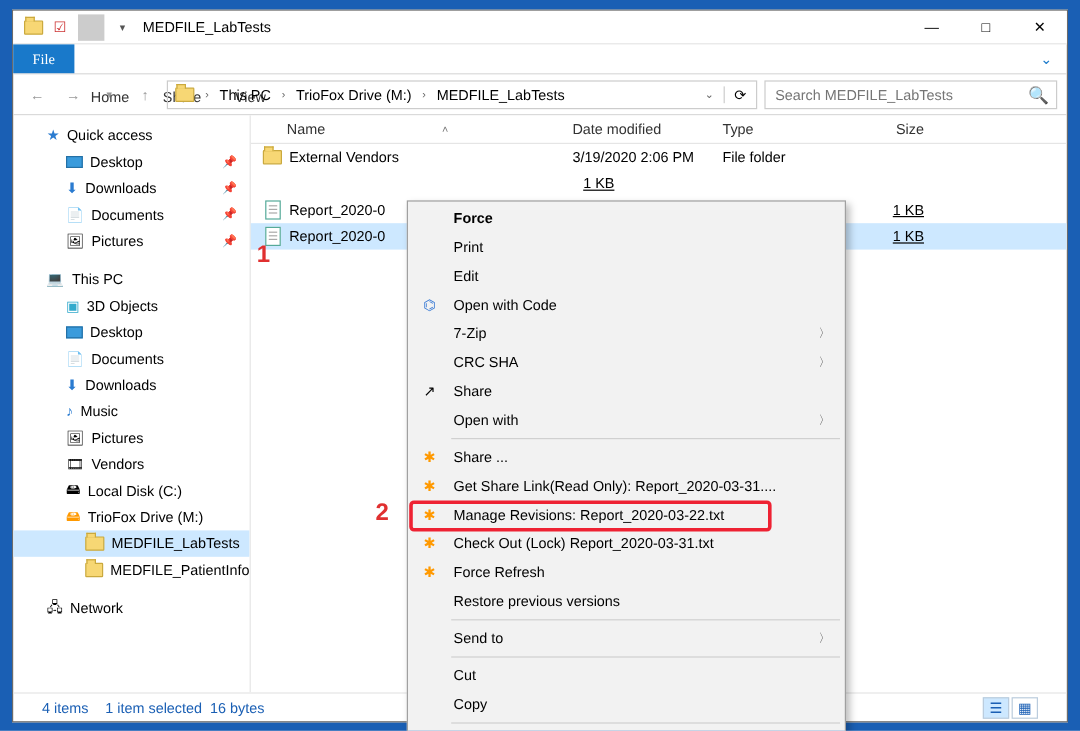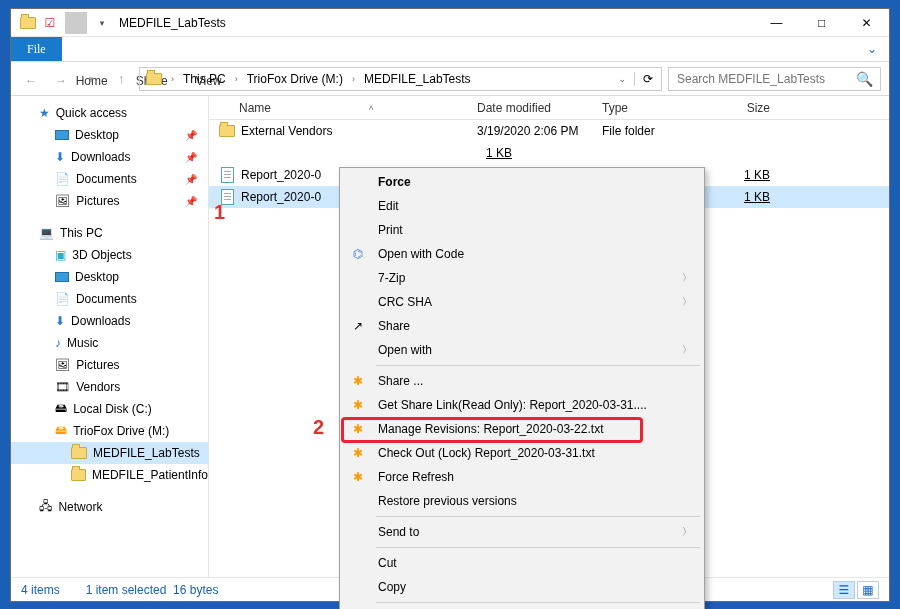--- a/index.html
+++ b/index.html
@@ -17,21 +17,21 @@
   .ribbon { height: 25px; display: flex; align-items: stretch; border-bottom: 1px solid #dadada; }
   .file-tab { background: #1979ca; color: #fff; padding: 0 16px; display: flex; align-items: center; font-family: Liberation Serif, serif; }
   .rtab { padding: 0 14px; display: flex; align-items: center; color: #333; margin-top: 44px; }
   
   .addr-row { height: 34px; display: flex; align-items: center; gap: 6px; padding: 0 8px; border-bottom: 1px solid #dadada; }
   .nav-btn { width: 24px; height: 24px; display: flex; align-items: center; justify-content: center; color: #999; }
   .addr-box { flex: 1; height: 24px; border: 1px solid #ccc; display: flex; align-items: center; }
   .addr-seg { padding: 0 6px; display: flex; align-items: center; height: 100%; }
   .addr-chevron { color: #666; padding: 0 3px; font-size: 9px; }
   .addr-end { margin-left: auto; display: flex; align-items: center; }
-  .search-box { width: 213px; height: 24px; border: 1px solid #ccc; display: flex; align-items: center; padding: 0 6px; color: #777; }
+  .search-box { width: 244px; height: 24px; border: 1px solid #ccc; display: flex; align-items: center; padding: 0 6px; color: #777; }
   .search-box input { border: none; outline: none; flex: 1; font-size: 12px; color: #777; }
   
   .body { flex: 1; display: flex; overflow: hidden; }
   .tree { width: 198px; border-right: 1px solid #e5e5e5; overflow-y: auto; padding: 6px 0; }
   .tree-item { display: flex; align-items: center; height: 22px; padding-left: 28px; gap: 6px; position: relative; }
   .tree-item.top { padding-left: 28px; }
   .tree-item.lvl1 { padding-left: 44px; }
   .tree-item.lvl2 { padding-left: 60px; }
   .tree-item.sel { background: #cde8ff; }
   .tree-item .pin { position: absolute; right: 10px; color: #777; font-size: 10px; }
@@ -43,21 +43,21 @@
   .c-name { width: 258px; display: flex; align-items: center; gap: 4px; }
   .c-date { width: 125px; }
   .c-type { width: 112px; }
   .c-size { width: 80px; text-align: right; padding-right: 14px; }
   .frow { display: flex; height: 22px; align-items: center; }
   .frow.sel { background: #cde8ff; }
   .fcell { padding-left: 10px; display: flex; align-items: center; gap: 6px; }
   .fcell.c-size { justify-content: flex-end; padding-right: 14px; text-decoration: underline; }
   .ficon { width: 16px; height: 16px; display: flex; align-items: center; justify-content: center; }
   
-  .status { height: 24px; border-top: 1px solid #e5e5e5; display: flex; align-items: center; padding: 0 10px; color: #1a5fb4; gap: 26px; }
+  .status { height: 24px; border-top: 1px solid #e5e5e5; display: flex; align-items: center; padding: 0 24px; color: #1a5fb4; gap: 14px; }
   .view-toggle { margin-left: auto; display: flex; gap: 2px; }
   .view-toggle div { width: 22px; height: 18px; border: 1px solid #bcd; display: flex; align-items: center; justify-content: center; }
   .view-toggle .on { background: #cde8ff; }
   
   .ctx { position: absolute; left: 328px; top: 158px; width: 366px; background: #f2f2f2; border: 1px solid #a0a0a0; box-shadow: 3px 3px 6px rgba(0,0,0,.25); padding: 2px; }
   .ctx-item { height: 24px; display: flex; align-items: center; padding-left: 36px; position: relative; }
   .ctx-item .cicon { position: absolute; left: 8px; width: 16px; height: 16px; display: flex; align-items: center; justify-content: center; }
   .ctx-item .cmore { position: absolute; right: 10px; color: #555; font-size: 10px; }
   .ctx-sep { height: 1px; background: #d0d0d0; margin: 3px 2px 3px 34px; }
   .ctx-item.bold { font-weight: 600; }
@@ -268,22 +268,22 @@
     <span>4 items</span>
     <span><span>1 item selected</span>&nbsp;&nbsp;<span>16 bytes</span></span>
     <div class="view-toggle">
       <div class="on">☰</div>
       <div>▦</div>
     </div>
   </div>
 
   <div class="ctx">
     <div class="ctx-item bold">Force</div>
+    <div class="ctx-item">Print</div>
     <div class="ctx-item">Edit</div>
-    <div class="ctx-item">Print</div>
     <div class="ctx-item">
         <span class="cicon" style="color:#3a7bd5">⌬</span>
         <span>Open with Code</span>
       </div>
     <div class="ctx-item">
         <span>7-Zip</span>
         <span class="cmore">〉</span>
       </div>
     <div class="ctx-item">
         <span>CRC SHA</span>

